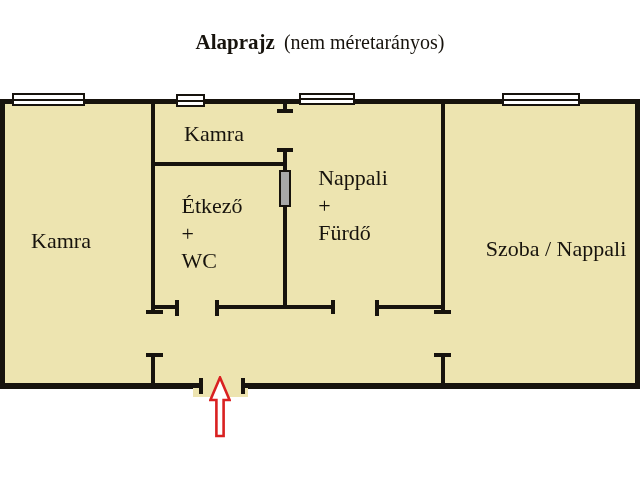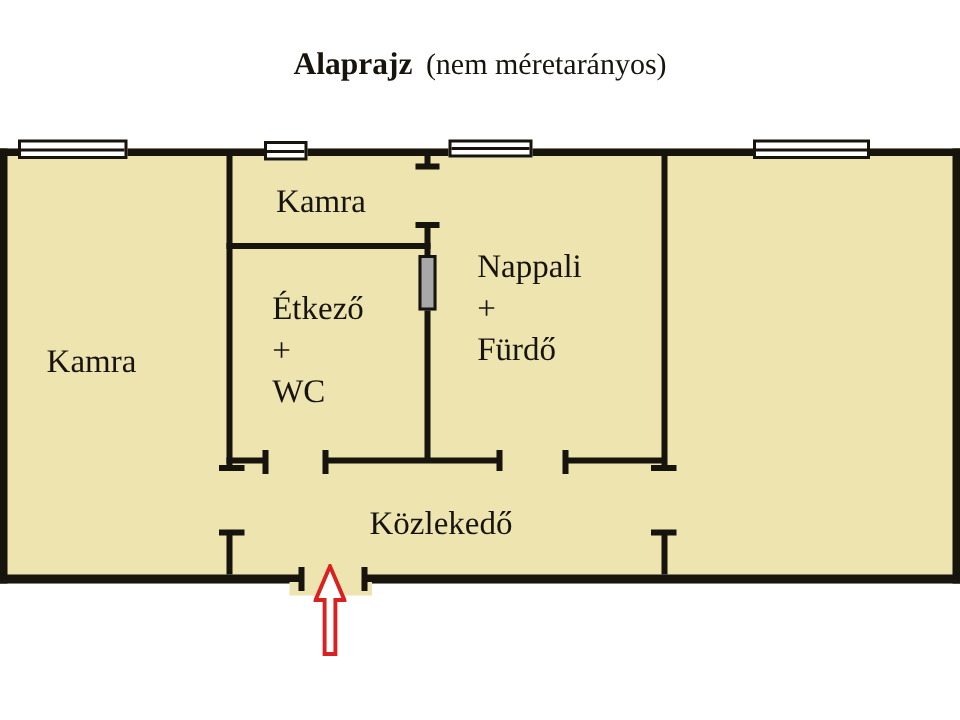--- a/index.html
+++ b/index.html
@@ -86,15 +86,15 @@
     <div>+</div>
     <div>WC</div>
   </div>
 
   <div class="abs room-label" style="left:353px;top:205px;">
     <div>Nappali</div>
     <div>+</div>
     <div>Fürdő</div>
   </div>
 
-  <div class="abs room-label" style="left:294px;top:349px;">Közlekedő</div>
+  <div class="abs room-label" style="left:556px;top:249px;">Szoba / Nappali</div>
 
 </div>
 
 </body></html>

